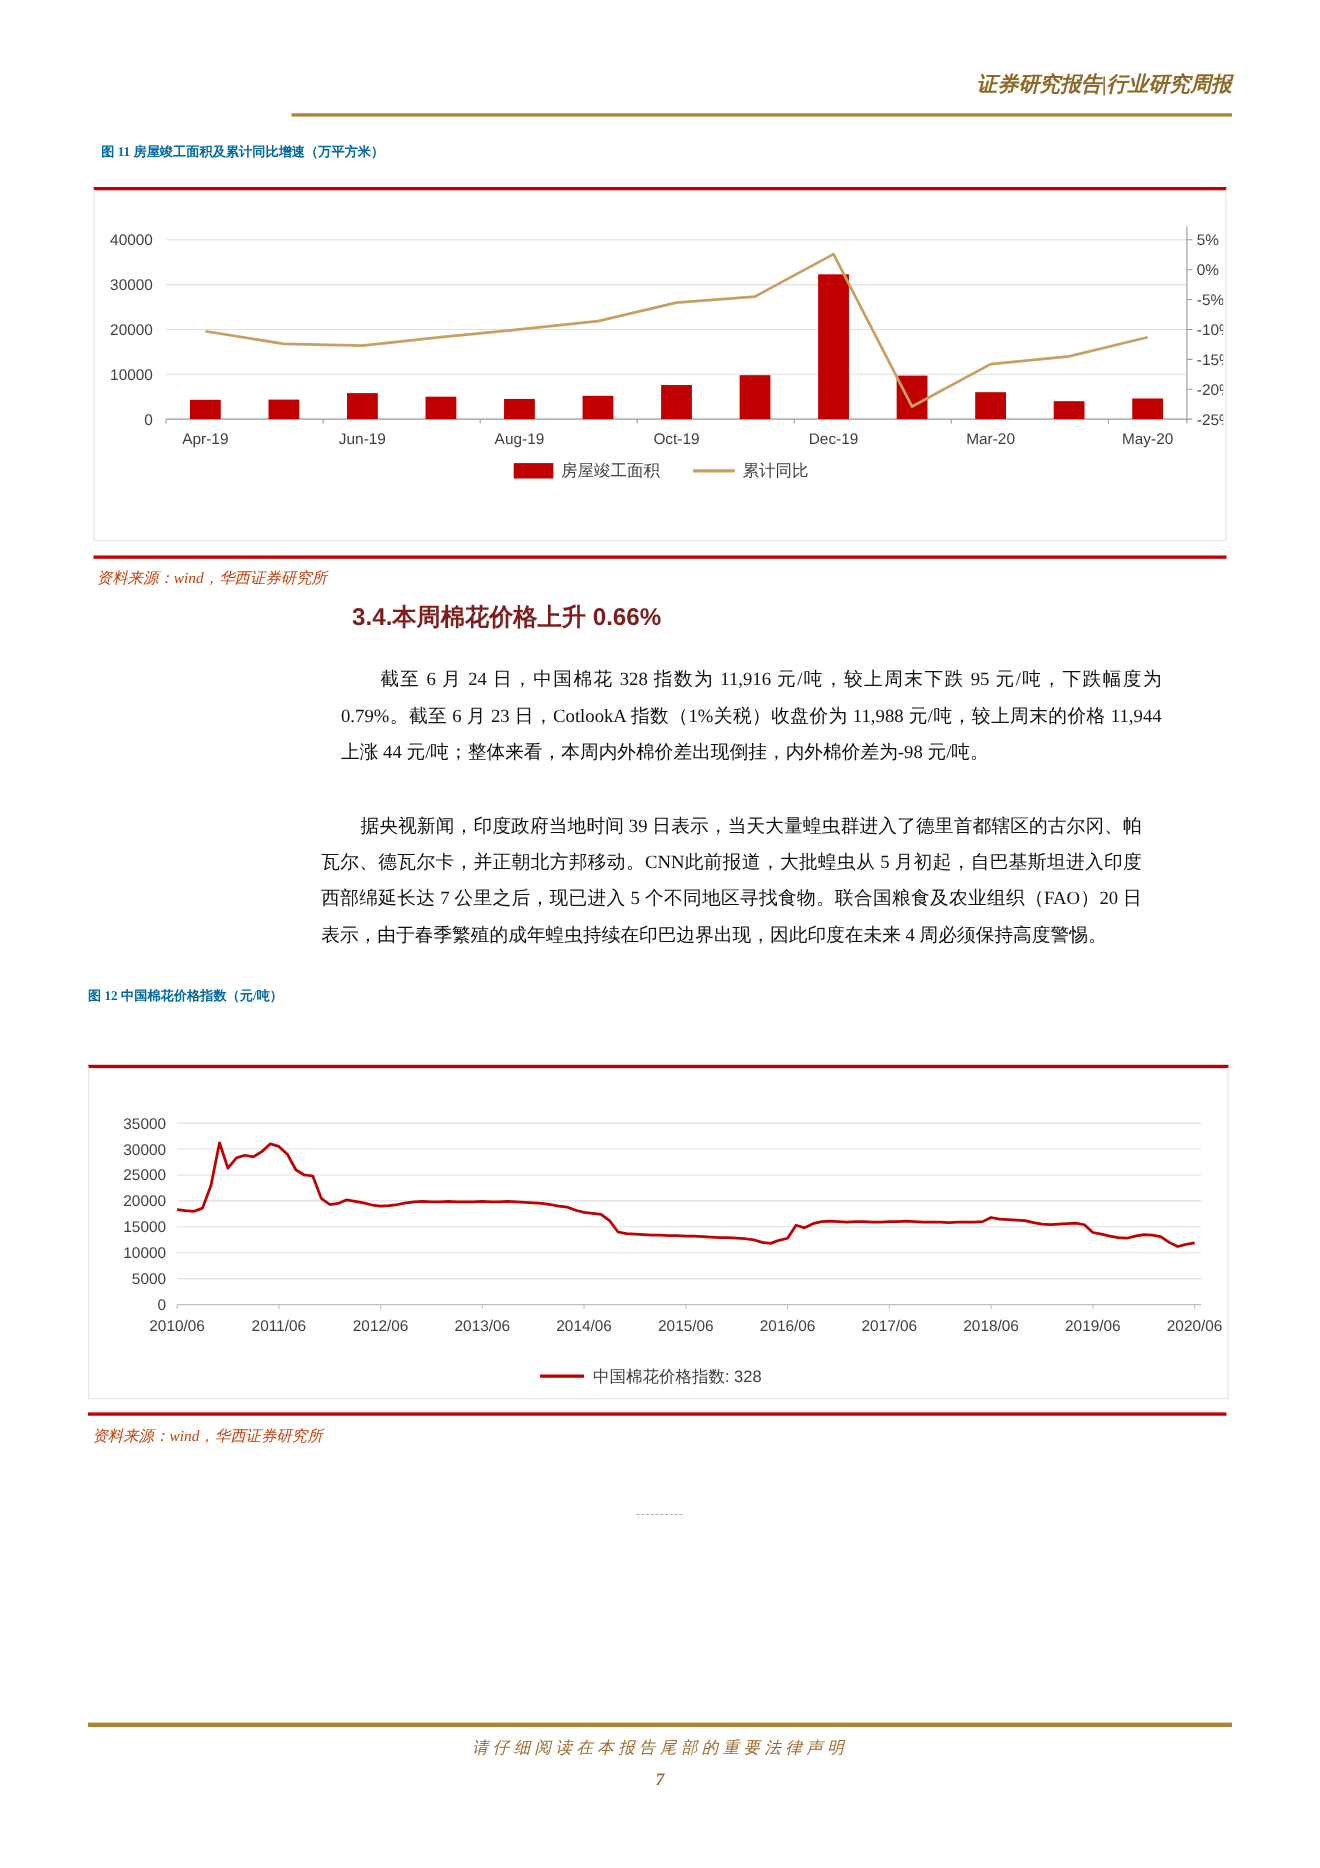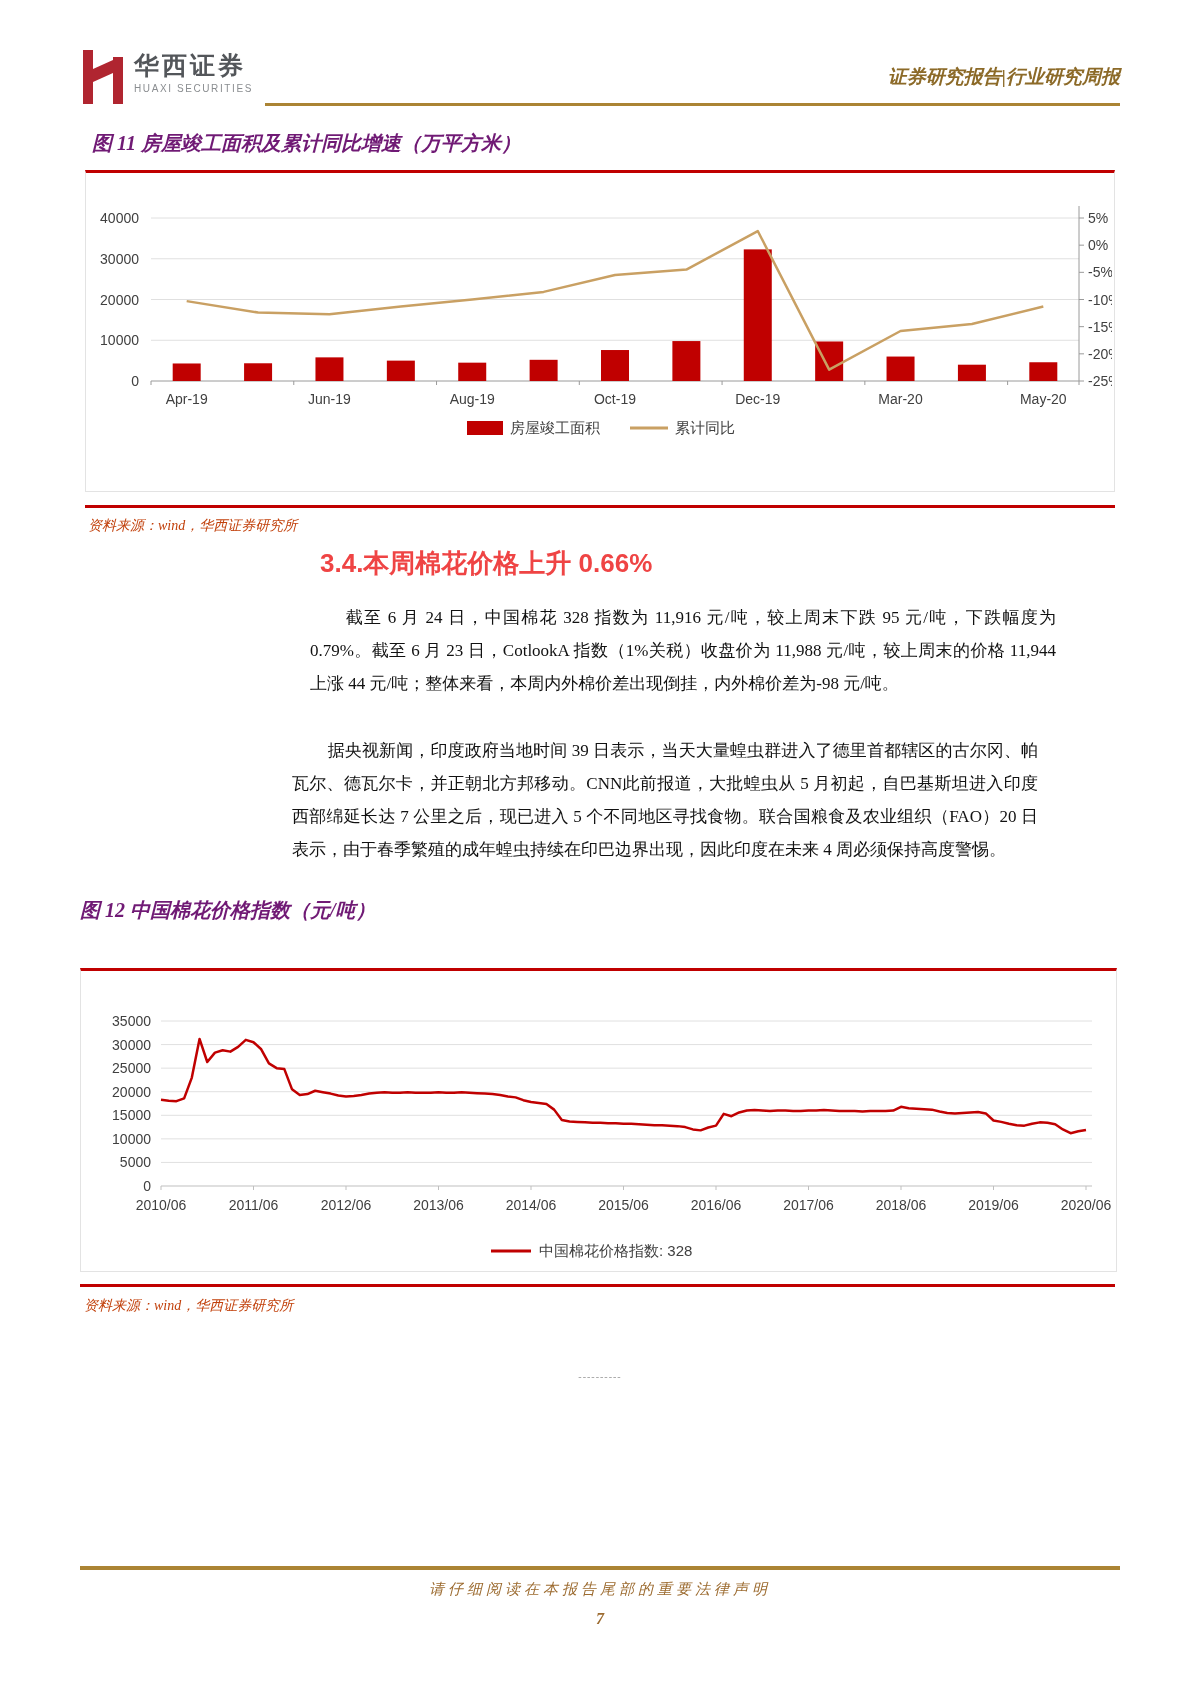--- a/index.html
+++ b/index.html
@@ -11,59 +11,46 @@
   .logo-wrap{left:80px;top:50px;display:flex;align-items:flex-start;}
   .logo-text{margin-left:8px;}
   .logo-cn{font-size:25px;font-weight:bold;color:#53565a;letter-spacing:3px;
            font-family:"Liberation Sans","DejaVu Sans",sans-serif;line-height:30px;}
   .logo-en{font-size:10px;color:#8a8d90;letter-spacing:1.6px;
            font-family:"Liberation Sans","DejaVu Sans",sans-serif;margin-top:3px;}
   .report-type{right:80px;top:64px;color:#8c6a28;font-size:19px;font-weight:bold;font-style:italic;}
   .header-rule{left:265px;top:103px;width:855px;height:3px;background:#ab8434;}
 
   
-  .fig-title{color:#701a75;font-size:20px;font-weight:bold;font-style:italic;}
+  .fig-title{color:#0369a1;font-size:12px;font-weight:bold;}
   .fig-box{border-top:3px solid #c00000;border-left:1px solid #e3e3e3;border-right:1px solid #e3e3e3;
            border-bottom:1px solid #e3e3e3;background:#ffffff;}
   .red-rule{height:3px;background:#c00000;}
   .source-note{color:#c2410c;font-size:14px;font-style:italic;}
 
   
-  .section-heading{color:#ef4444;font-size:26px;font-weight:bold;
+  .section-heading{color:#7f1d1d;font-size:22px;font-weight:bold;
                    font-family:"Liberation Sans","DejaVu Sans",sans-serif;}
   .para{width:746px;font-size:17px;line-height:33px;color:#111;text-align:justify;text-indent:2.1em;}
 
   
   .dash-break{color:#999;font-size:10px;letter-spacing:1px;text-align:center;}
   .footer-rule{left:80px;top:1566px;width:1040px;height:4px;background:#ab8434;}
   .footer-text{left:0;right:0;top:1580px;text-align:center;color:#9c6b30;font-size:15px;
                font-style:italic;letter-spacing:4px;}
   .page-num{left:0;right:0;top:1610px;text-align:center;color:#9c6b30;font-size:16px;
             font-weight:bold;font-style:italic;}
 
   svg text{font-family:"Liberation Sans","DejaVu Sans",sans-serif;}
 </style>
 </head>
 <body>
 
 <div class="page">
 
-  <div class="abs logo-wrap">
-    <span>
-      <svg width="46" height="54" viewBox="0 0 46 54">
-        <rect x="3" y="0" width="10" height="54" fill="#b02530"></rect>
-        <rect x="33" y="7" width="10" height="47" fill="#b02530"></rect>
-        <polygon points="13,19 33,10 33,23 13,32" fill="#b02530"></polygon>
-      </svg>
-    </span>
-    <span class="logo-text">
-      <div class="logo-cn">华西证券</div>
-      <div class="logo-en">HUAXI SECURITIES</div>
-    </span>
-  </div>
   <div class="abs report-type">证券研究报告|行业研究周报</div>
   <div class="abs header-rule"></div>
 
   <div class="abs fig-title" style="left:92px;top:130px;">图 11 房屋竣工面积及累计同比增速（万平方米）</div>
   <div class="abs fig-box" style="left:85px;top:170px;width:1028px;height:318px;">
     <svg id="chart11" width="1026" height="314" viewBox="0 0 1026 314">
         <line x1="65" y1="208" x2="993" y2="208" stroke="#9a9a9a" stroke-width="1"></line>
         <text x="53" y="213" text-anchor="end" font-size="14" fill="#404040">0</text>
         <line x1="65" y1="167.25" x2="993" y2="167.25" stroke="#e0e0e0" stroke-width="1"></line>
         <text x="53" y="172.25" text-anchor="end" font-size="14" fill="#404040">10000</text>

